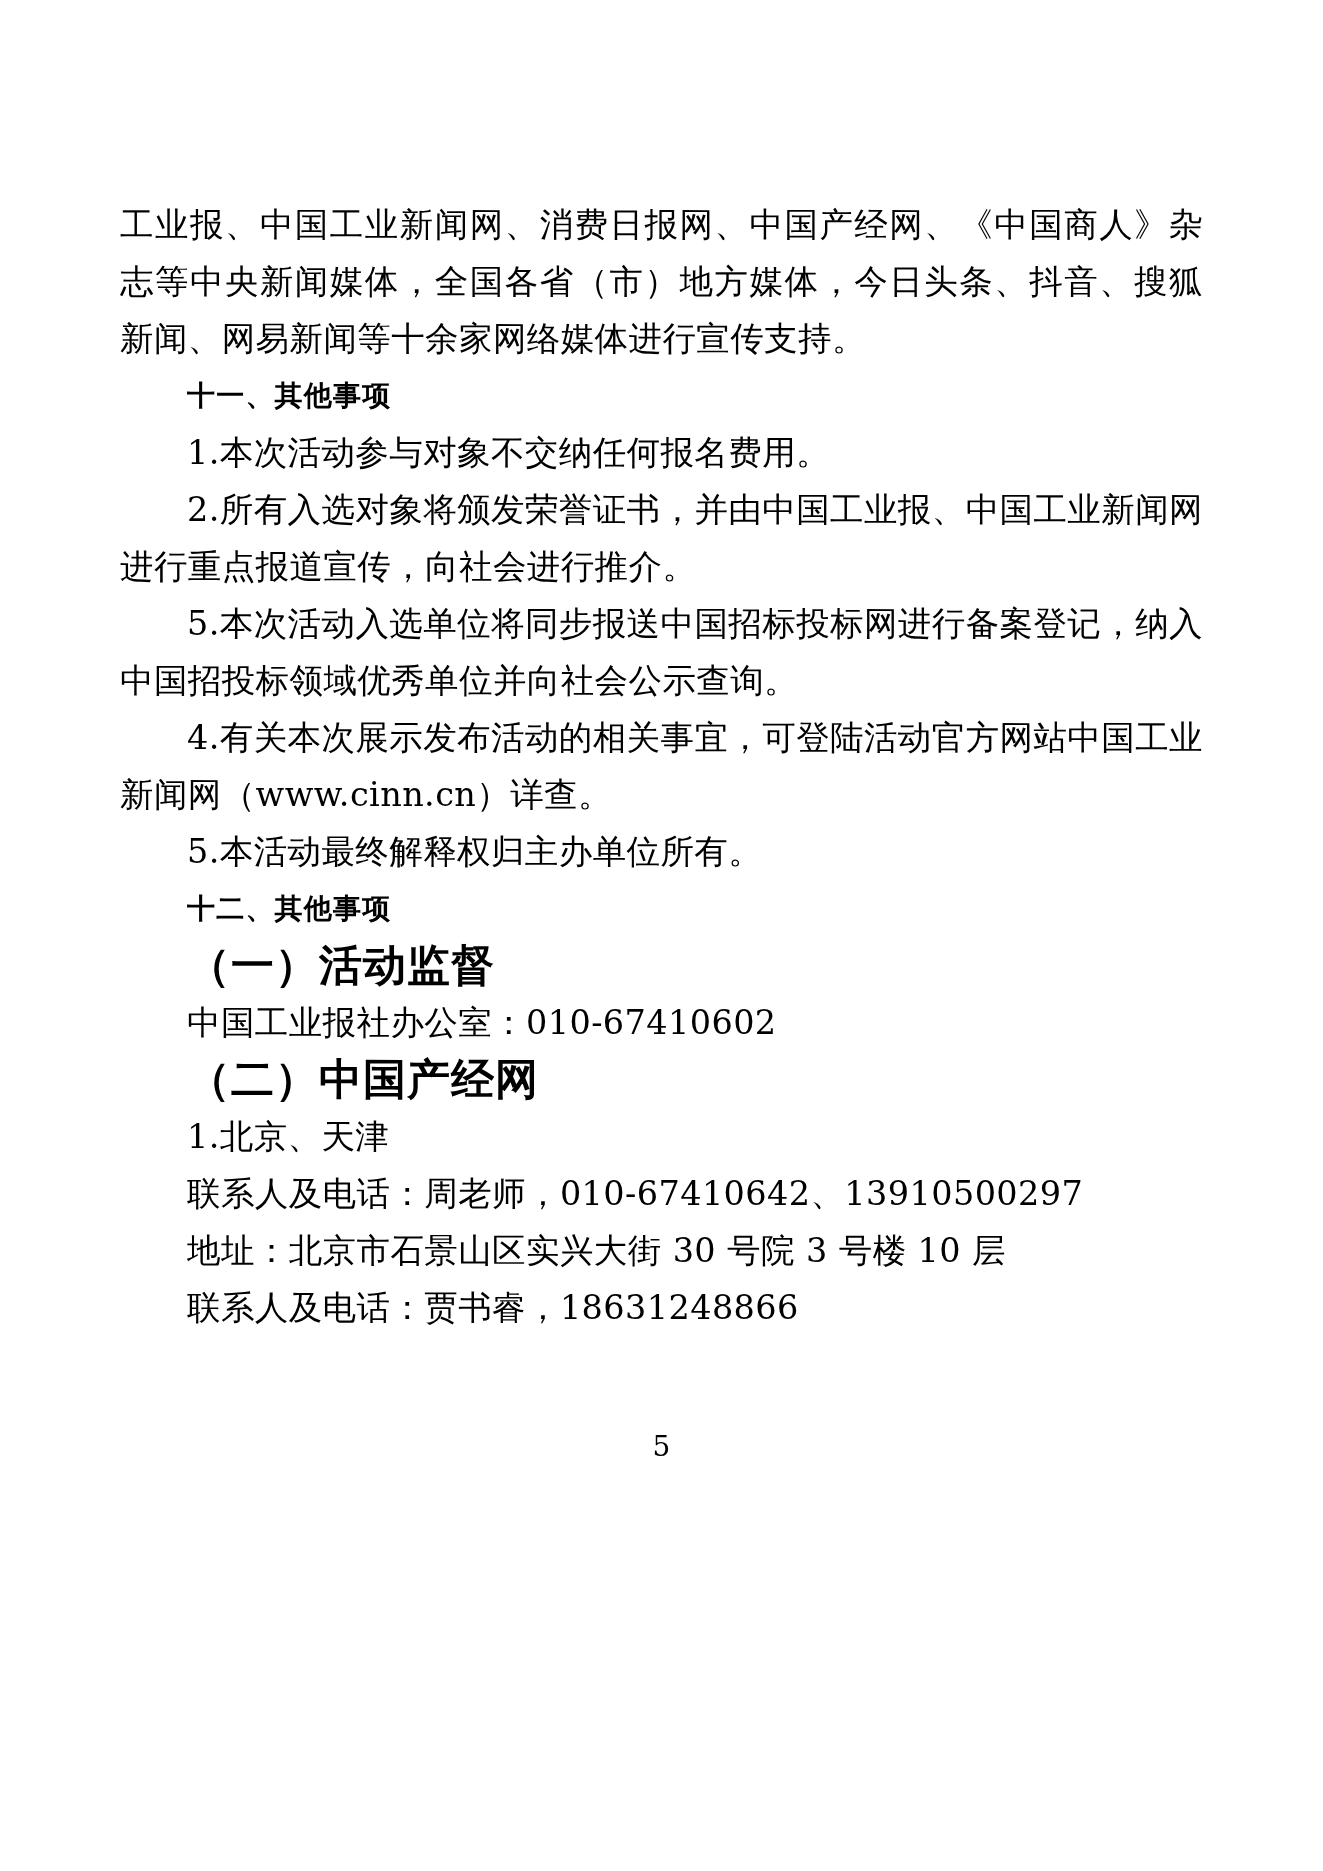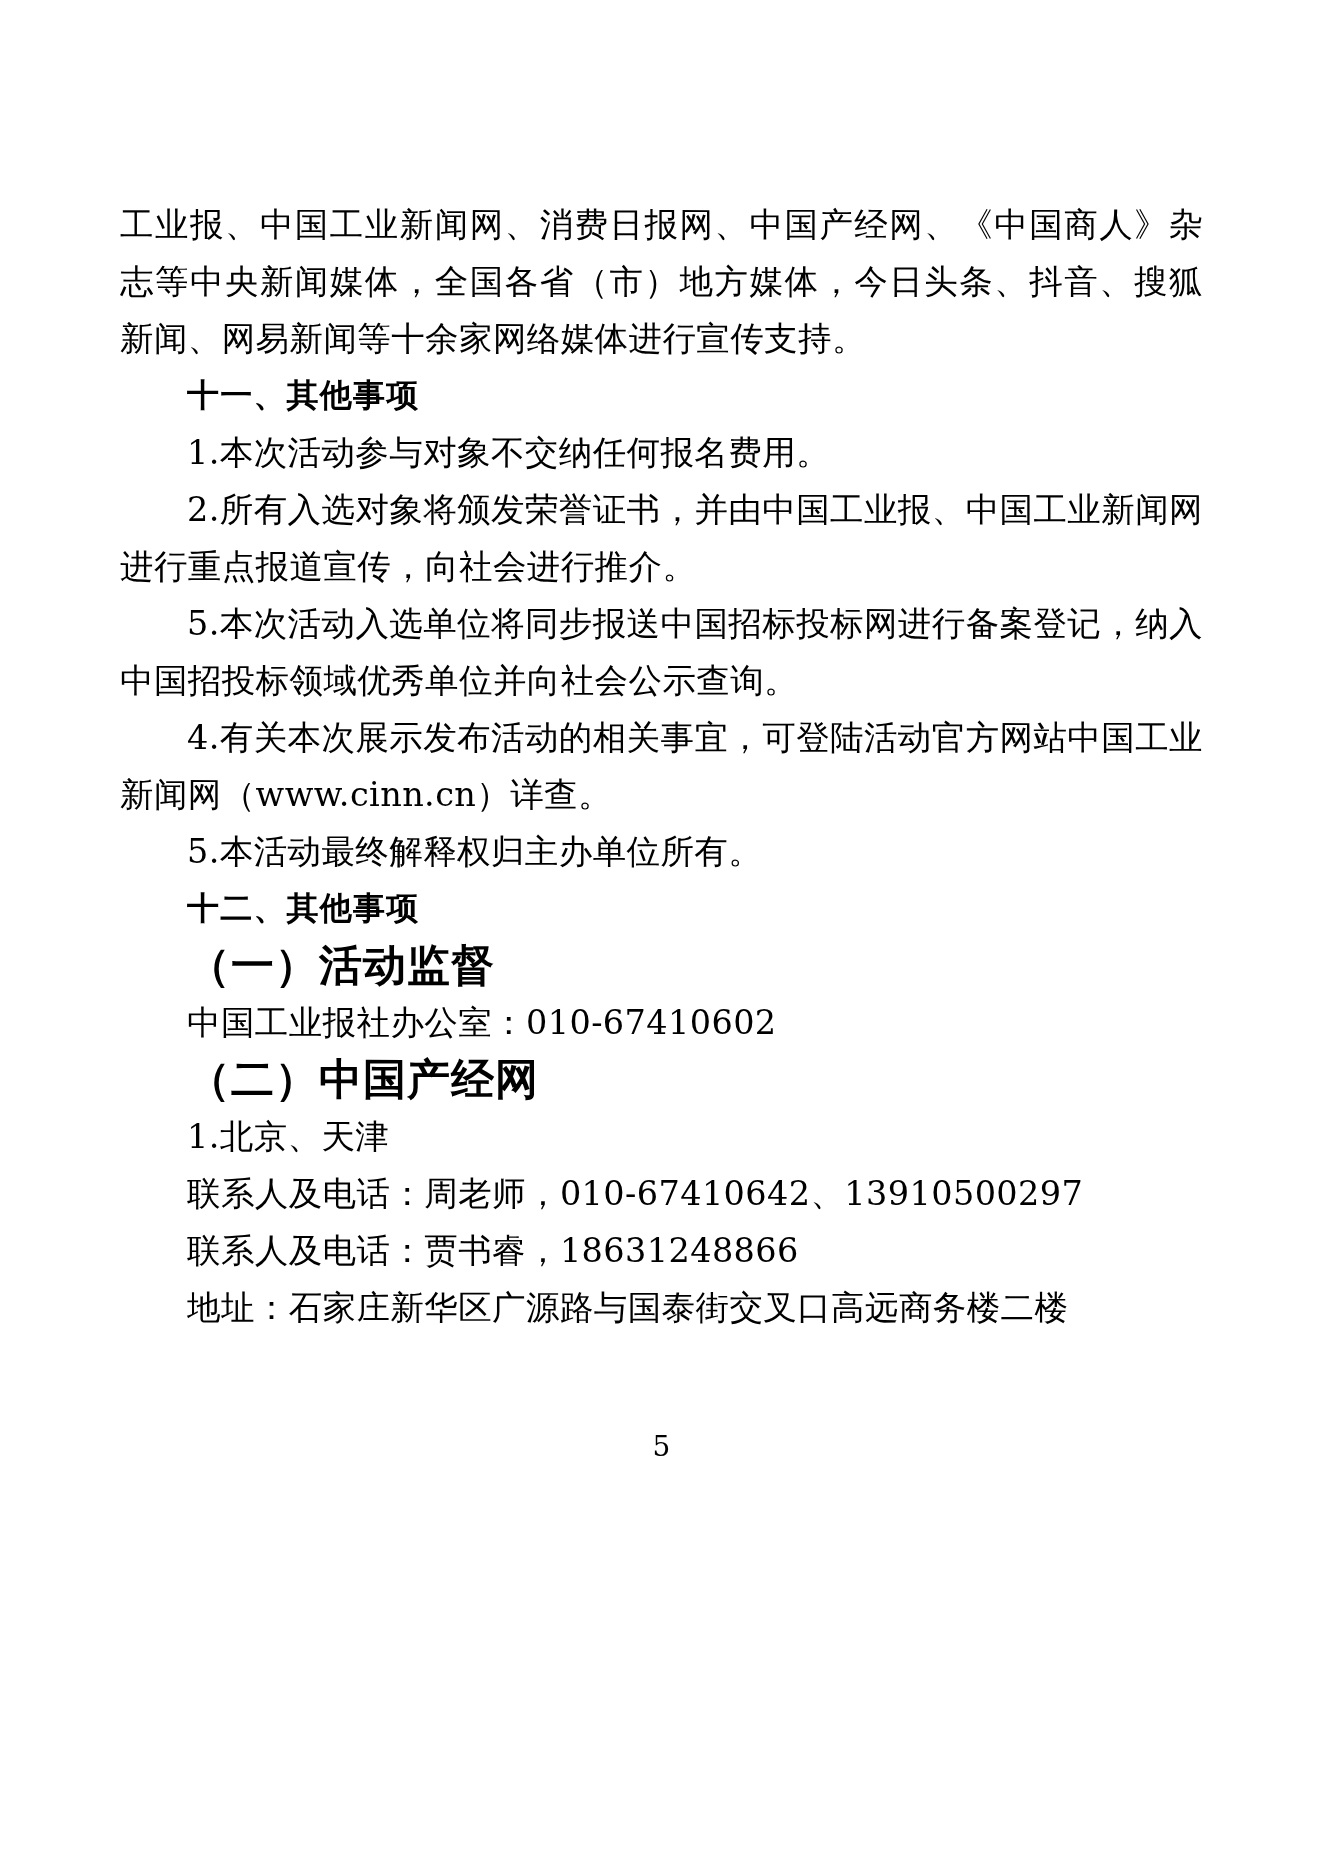--- a/index.html
+++ b/index.html
@@ -34,21 +34,21 @@
     margin: 0;
     text-align: justify;
     text-justify: inter-ideograph;
     font-family: "DejaVu Serif", "Liberation Serif", serif;
     white-space: pre-wrap;
   }
   .p-indent {
     text-indent: 67px;
   }
   .heading {
-    font-size: 32px;
+    font-size: 28px;
     line-height: 57px;
     margin: 0;
     font-weight: bold;
     text-indent: 67px;
     letter-spacing: 1.2px;
     font-family: "DejaVu Sans", "Liberation Sans", sans-serif;
   }
   .subheading {
     font-size: 43px;
     line-height: 57px;
@@ -97,22 +97,22 @@
     <p class="subheading block">（一）活动监督</p>
 
     <p class="p p-indent block">中国工业报社办公室：010-67410602</p>
 
     <p class="subheading block">（二）中国产经网</p>
 
     <p class="p p-indent block">1.北京、天津</p>
 
     <p class="p p-indent block">联系人及电话：周老师，010-67410642、13910500297</p>
 
+    <p class="p p-indent block">地址：北京市石景山区实兴大街 30 号院 3 号楼 10 层</p>
 
 
     <p class="p p-indent block">联系人及电话：贾书睿，18631248866</p>
 
-    <p class="p p-indent block">地址：石家庄新华区广源路与国泰街交叉口高远商务楼二楼</p>
 
   </div>
 
   <div class="page-number">5</div>
 </div>
 
 </body></html>

